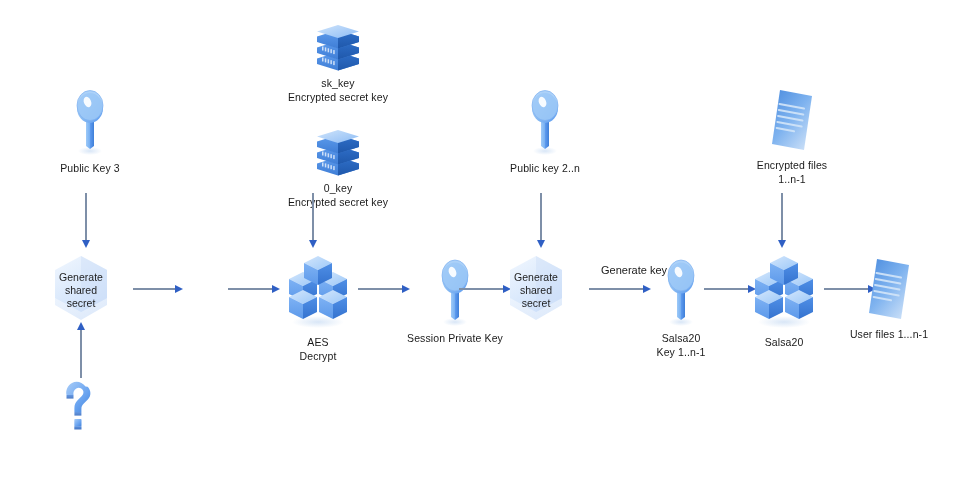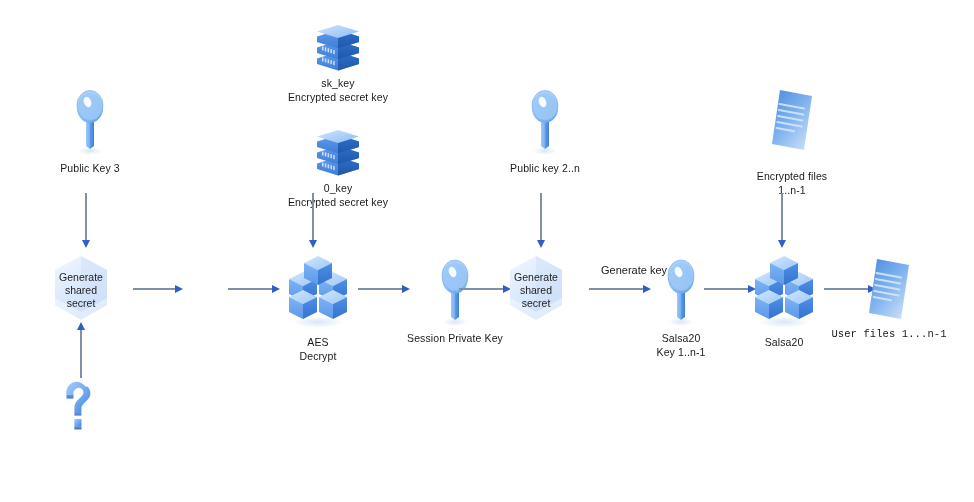--- a/index.html
+++ b/index.html
@@ -268,21 +268,21 @@
         <path d="M21 28 L21 61 L25 58 L25 26 Z" fill="url(#gKeyShaftR)"></path>
         <ellipse cx="21" cy="20" rx="13" ry="15" fill="url(#gKeyHead)"></ellipse>
         <ellipse cx="21" cy="17.5" rx="13" ry="15" fill="#9ec9f7" opacity="0.85"></ellipse>
         <ellipse cx="21" cy="17.5" rx="13" ry="15" fill="none" stroke="#7fb2f0" stroke-width="0.7"></ellipse>
         <ellipse cx="18.5" cy="14" rx="3.6" ry="5.4" fill="#ffffff" opacity="0.92" transform="rotate(-22 18.5 14)"></ellipse>
       </svg>
     </span>
     <div class="label">Public key 2..n</div>
   </div>
 
-  <div class="node" style="left:722px; top:87px; width:140px;gap:11px;">
+  <div class="node" style="left:722px; top:87px; width:140px;">
     <span>
       <svg width="56" height="66" viewBox="0 0 56 66">
         <path d="M16 3 L48 9 L40 63 L8 57 Z" fill="url(#gDoc)"></path>
         <g stroke="#cfe3f8" stroke-width="2.1" opacity="0.95" stroke-linecap="round">
           <line x1="15.5" y1="17" x2="40" y2="21.5"></line>
           <line x1="14.8" y1="23" x2="39.2" y2="27.5"></line>
           <line x1="14.1" y1="29" x2="38.4" y2="33.5"></line>
           <line x1="13.4" y1="35" x2="37.6" y2="39.5"></line>
           <line x1="12.7" y1="41" x2="30" y2="44.2"></line>
         </g>
@@ -477,21 +477,21 @@
       </svg>
     </span>
     <div class="label">Salsa20</div>
   </div>
 
   <div class="arrow-h" style="left:824px; top:284px; width:52px; height:10px;">
     <span class="shaft"></span>
     <span class="head"></span>
   </div>
 
-  <div class="node" style="left:814px; top:256px; width:150px;font-family:Liberation Mono, monospace;">
+  <div class="node" style="left:814px; top:256px; width:150px;">
     <span>
       <svg width="56" height="66" viewBox="0 0 56 66">
         <path d="M16 3 L48 9 L40 63 L8 57 Z" fill="url(#gDoc)"></path>
         <g stroke="#cfe3f8" stroke-width="2.1" opacity="0.95" stroke-linecap="round">
           <line x1="15.5" y1="17" x2="40" y2="21.5"></line>
           <line x1="14.8" y1="23" x2="39.2" y2="27.5"></line>
           <line x1="14.1" y1="29" x2="38.4" y2="33.5"></line>
           <line x1="13.4" y1="35" x2="37.6" y2="39.5"></line>
           <line x1="12.7" y1="41" x2="30" y2="44.2"></line>
         </g>

